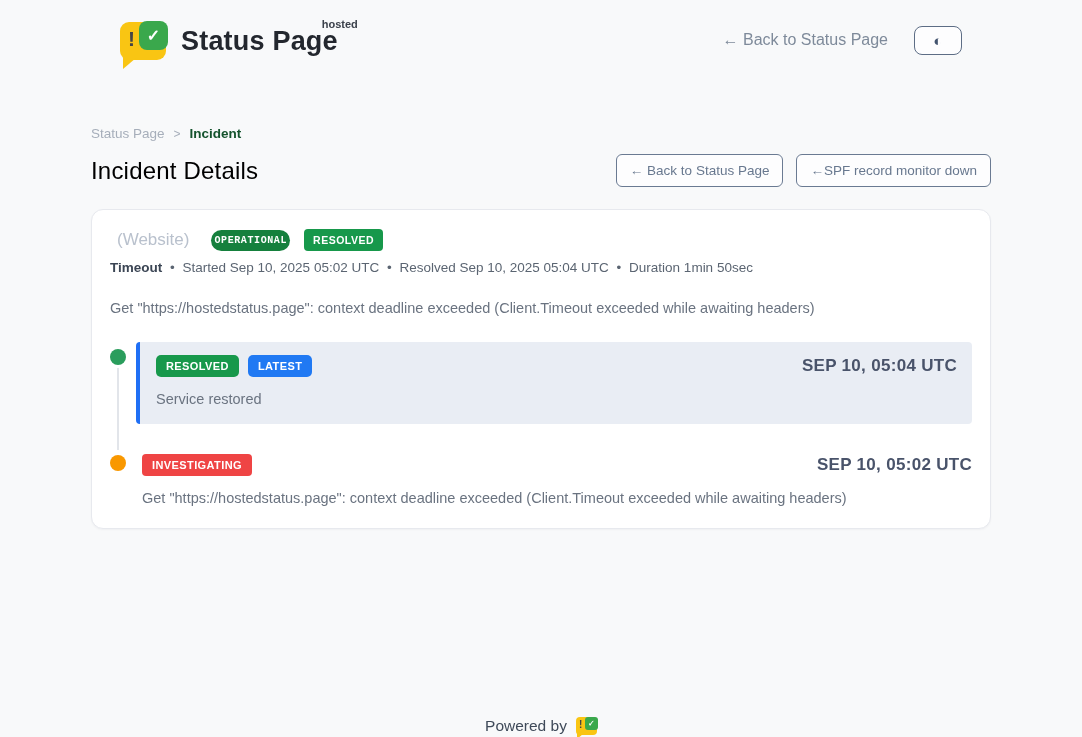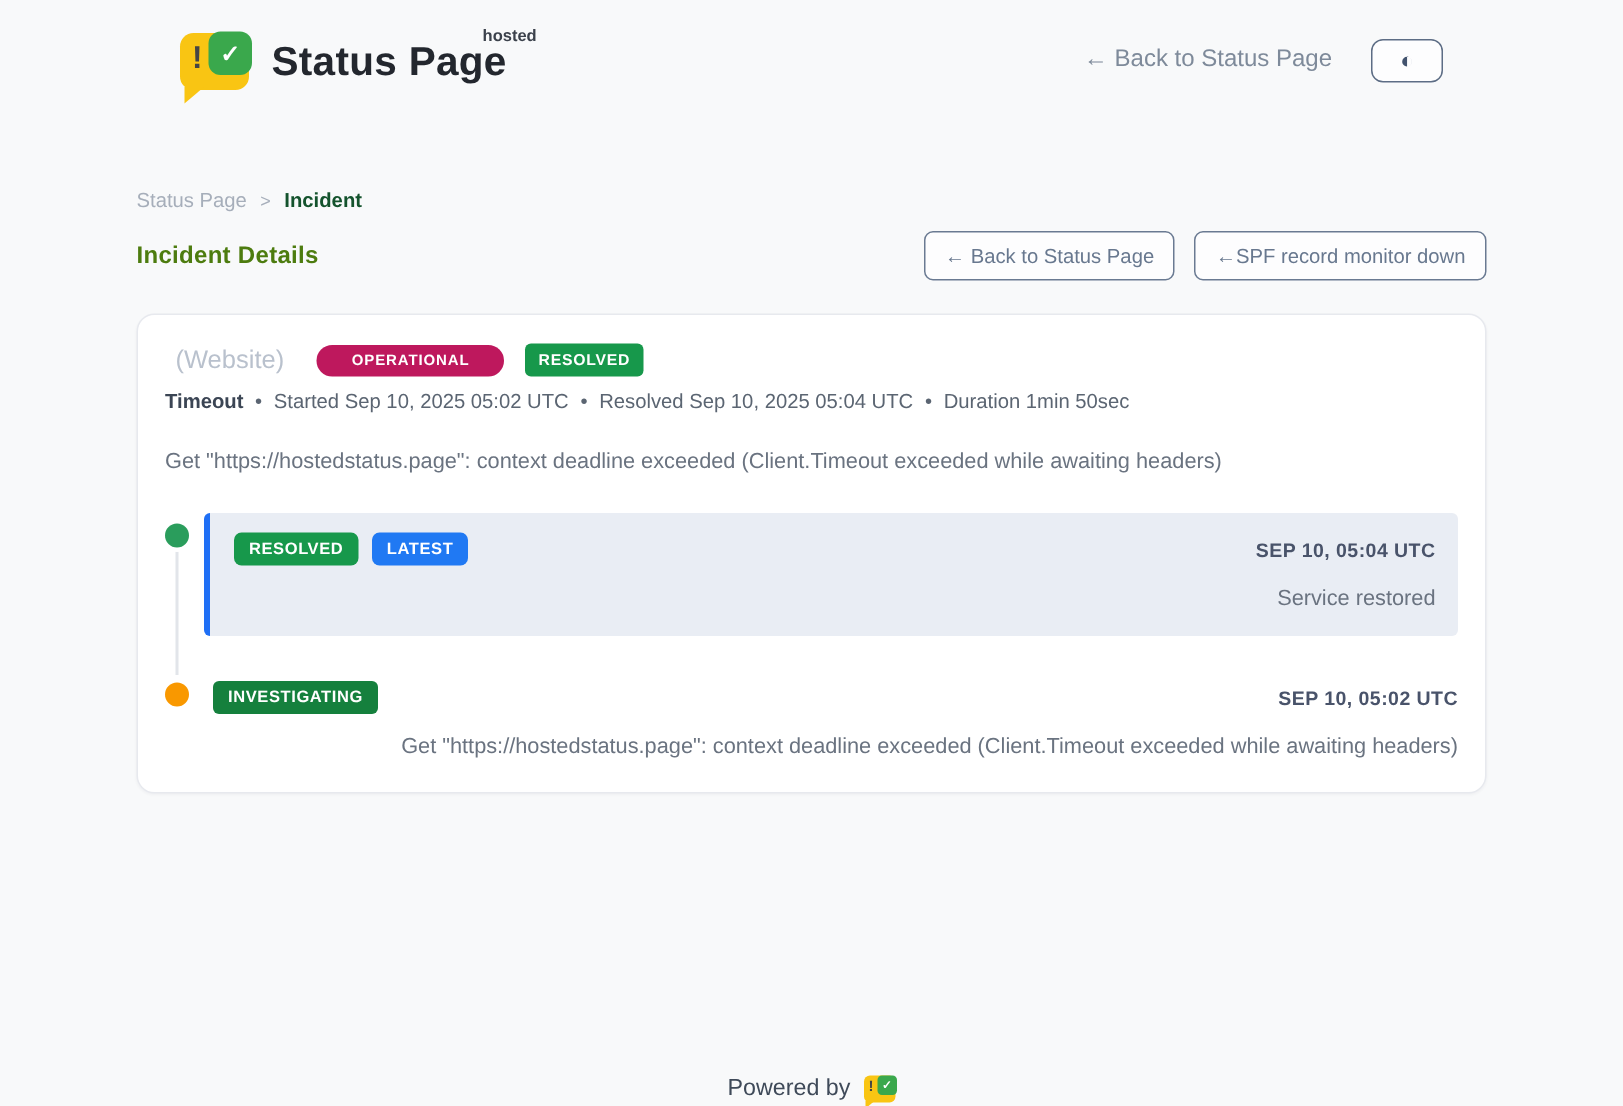--- a/index.html
+++ b/index.html
@@ -50,42 +50,42 @@
 
   
   .main { width:900px; margin:62px auto 0; }
 
   .breadcrumb { display:flex; align-items:center; gap:9px; font-size:13.5px; }
   .crumb-root { color:#a6aeba; cursor:pointer; }
   .crumb-sep { color:#a6aeba; font-size:12px; }
   .crumb-current { color:#14532d; font-weight:700; }
 
   .title-row { display:flex; align-items:center; margin-top:13px; }
-  .page-title { font-size:16px; font-weight:700; color:#4d7c0f; letter-spacing:0.2px; }
+  .page-title { font-size:24px; font-weight:400; color:#000000; letter-spacing:0.2px; }
   .nav-buttons { margin-left:auto; display:flex; gap:13px; }
   .nav-btn {
     background:#fdfdfe; border:1px solid #6a7a92; border-radius:6px;
     color:#68788f; font-size:13.5px; font-family:inherit;
     padding:8px 13px; cursor:pointer; white-space:nowrap;
   }
 
   
   .card {
     margin-top:22px; background:#ffffff;
     border:1px solid #e7e9ee; border-radius:12px;
     box-shadow:0 1px 2px rgba(20,30,50,0.04);
     padding:19px 18px 22px 18px;
   }
   .card-title-row { display:flex; align-items:center; }
   .incident-title { font-size:17px; font-weight:700; color:#39455a; }
   .incident-component { font-size:17px; font-weight:400; color:#b9c1cd; margin-left:7px; }
   .badge-operational {
-    margin-left:22px; background:#be185d; color:#fff;
+    margin-left:22px; background:#15803d; color:#fff;
     font-size:10px; font-weight:700; letter-spacing:0.6px;
-    padding:5px 23px; border-radius:999px;
+    padding:5px 3px; border-radius:999px;font-family:Liberation Mono, monospace;
   }
   .badge-resolved-hdr {
     margin-left:14px; background:#17984b; color:#fff;
     font-size:10.5px; font-weight:700; letter-spacing:0.5px;
     padding:5px 9px; border-radius:4px;
   }
   .meta-line { margin-top:9px; font-size:13.5px; color:#5b6572; }
   .meta-component { font-weight:700; color:#3b4554; }
   .meta-sep { margin:0 4px; color:#5b6572; }
   .description { margin-top:25px; font-size:14.5px; color:#6a7380; }
@@ -109,26 +109,26 @@
     padding:13px 15px 17px 16px;
   }
   .t-row-plain { flex:1; padding-left:6px; }
   .t-badges { display:flex; align-items:center; gap:9px; }
   .badge-status {
     color:#fff; font-size:11px; font-weight:700; letter-spacing:0.4px;
     padding:5px 10px; border-radius:5px;
   }
   .badge-status.green { background:#17984b; }
   .badge-status.blue { background:#2079f3; }
-  .badge-status.orange { background:#15803d; border-radius:4px; }
+  .badge-status.orange { background:#ef4444; border-radius:4px; }
   .t-timestamp {
-    margin-left:auto; font-size:13px; font-weight:700; color:#49536a;
+    margin-left:auto; font-size:17px; font-weight:700; color:#49536a;
     letter-spacing:0.3px;
   }
-  .t-message { margin-top:14px; font-size:14.5px; color:#6a7380;text-align:right; }
+  .t-message { margin-top:14px; font-size:14.5px; color:#6a7380; }
   .t-item + .t-item { margin-top:30px; }
 
   
   .footer { margin-top:188px; text-align:center; padding-bottom:24px; }
   .powered-row {
     display:flex; align-items:center; justify-content:center; gap:9px;
     font-size:15.5px; color:#3f4a59;
   }
   .mini-mark { position:relative; width:21px; height:18px; display:inline-block; cursor:pointer; }
   .mm-yellow { position:absolute; inset:0; background:#f9c513; border-radius:4px; }

